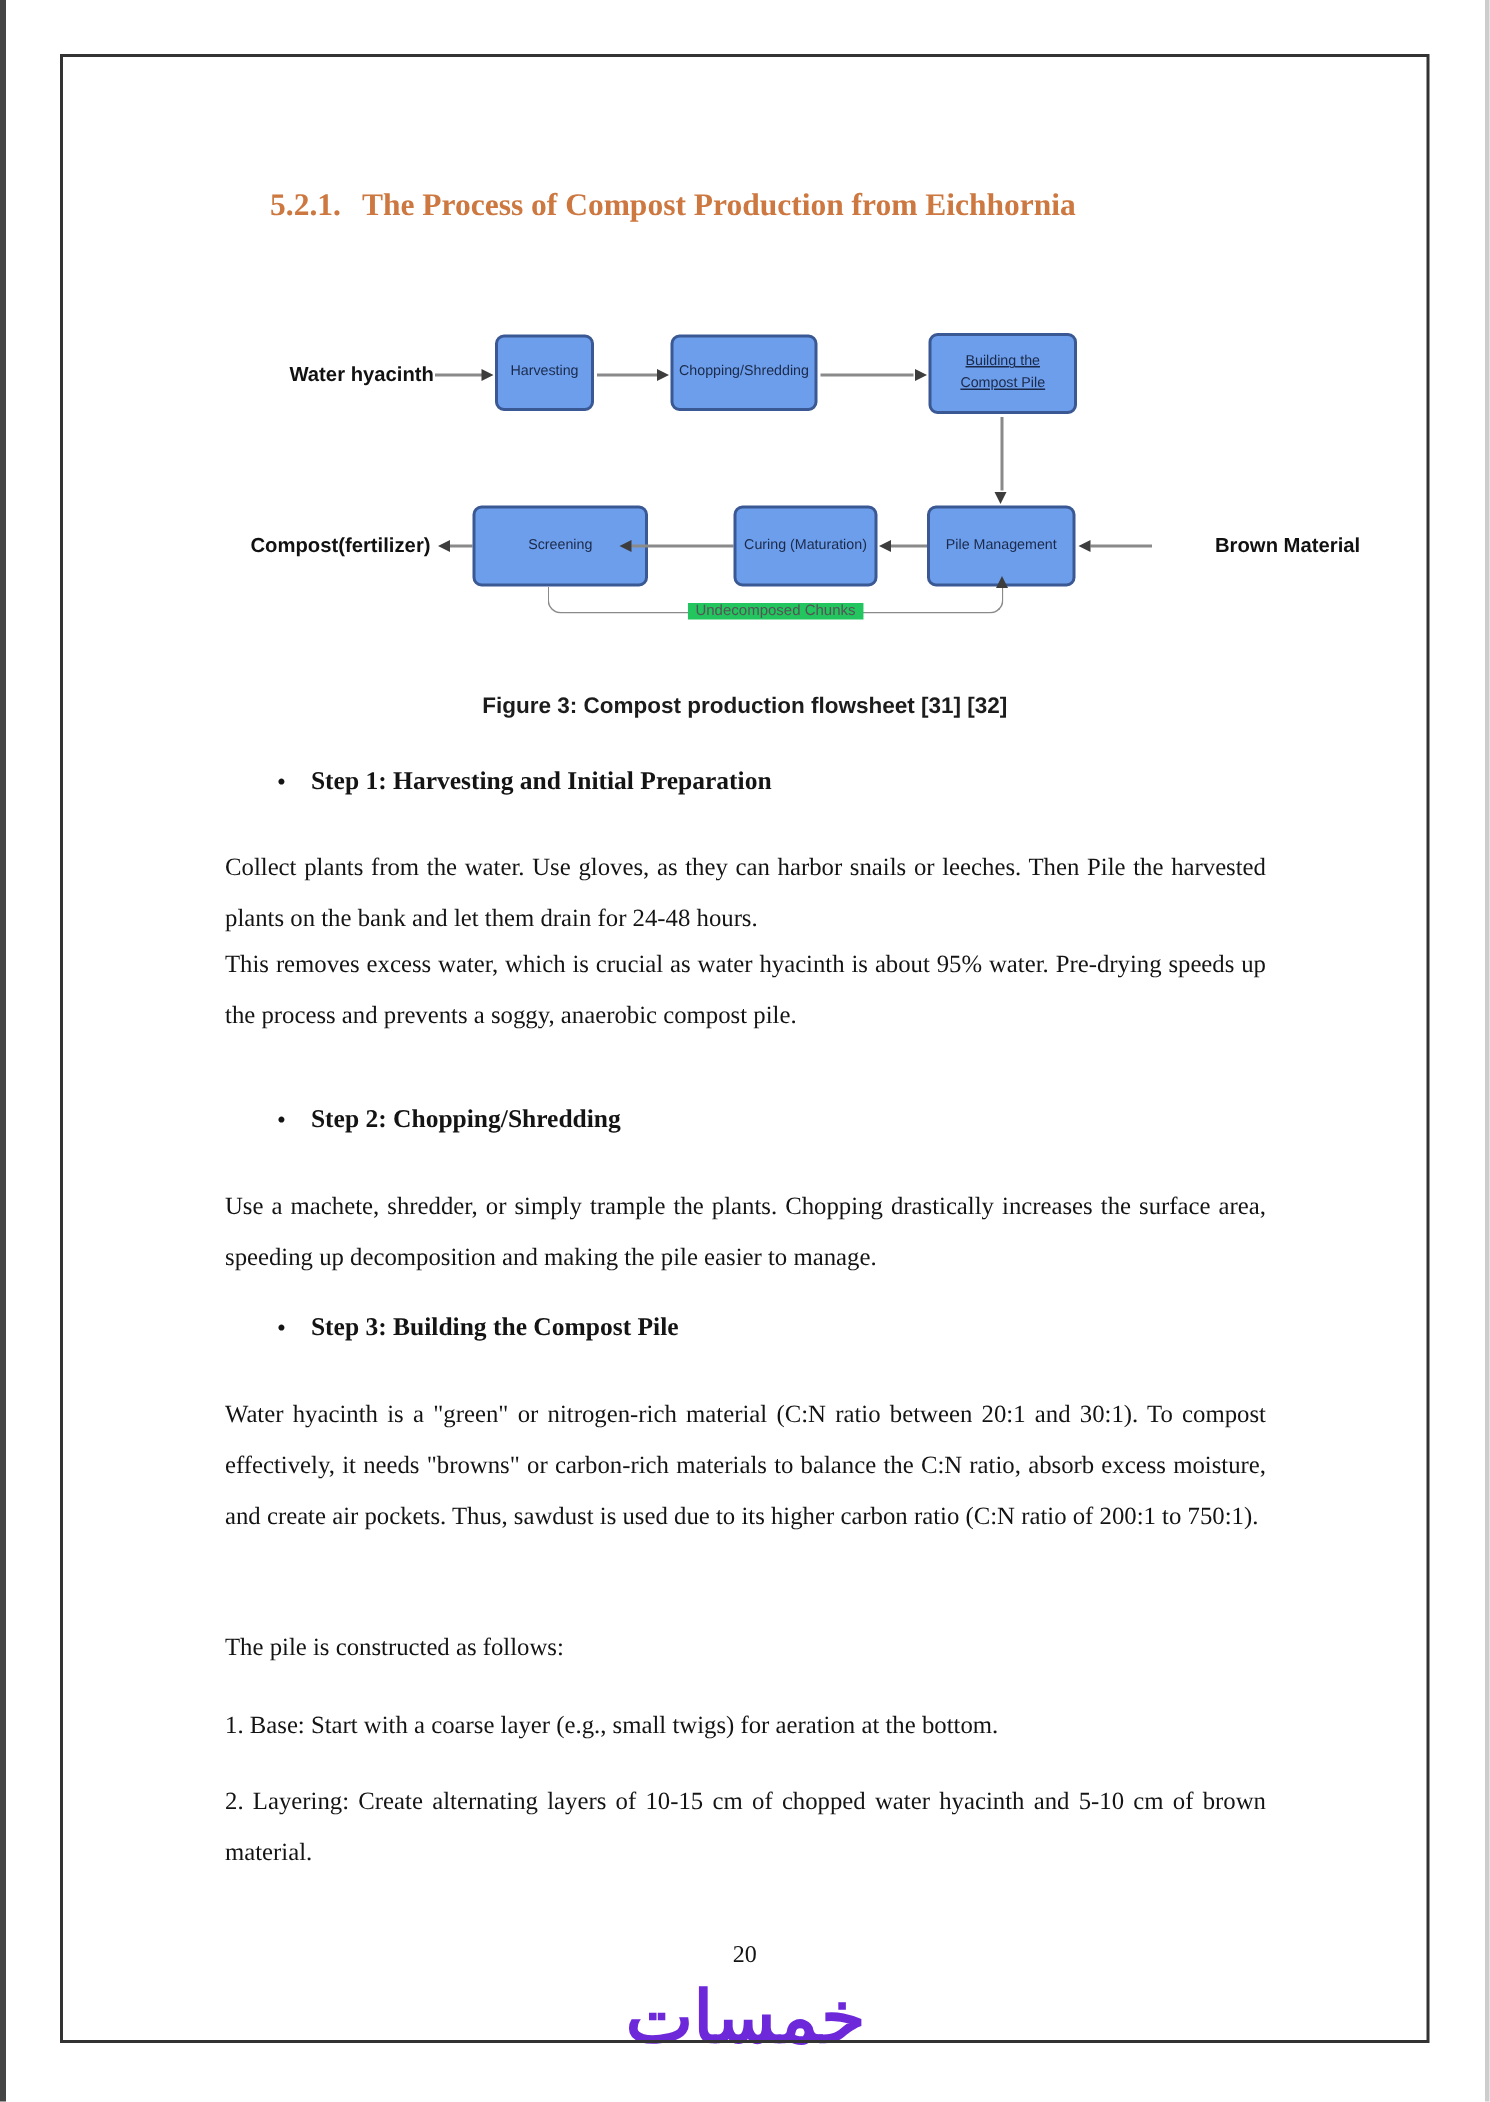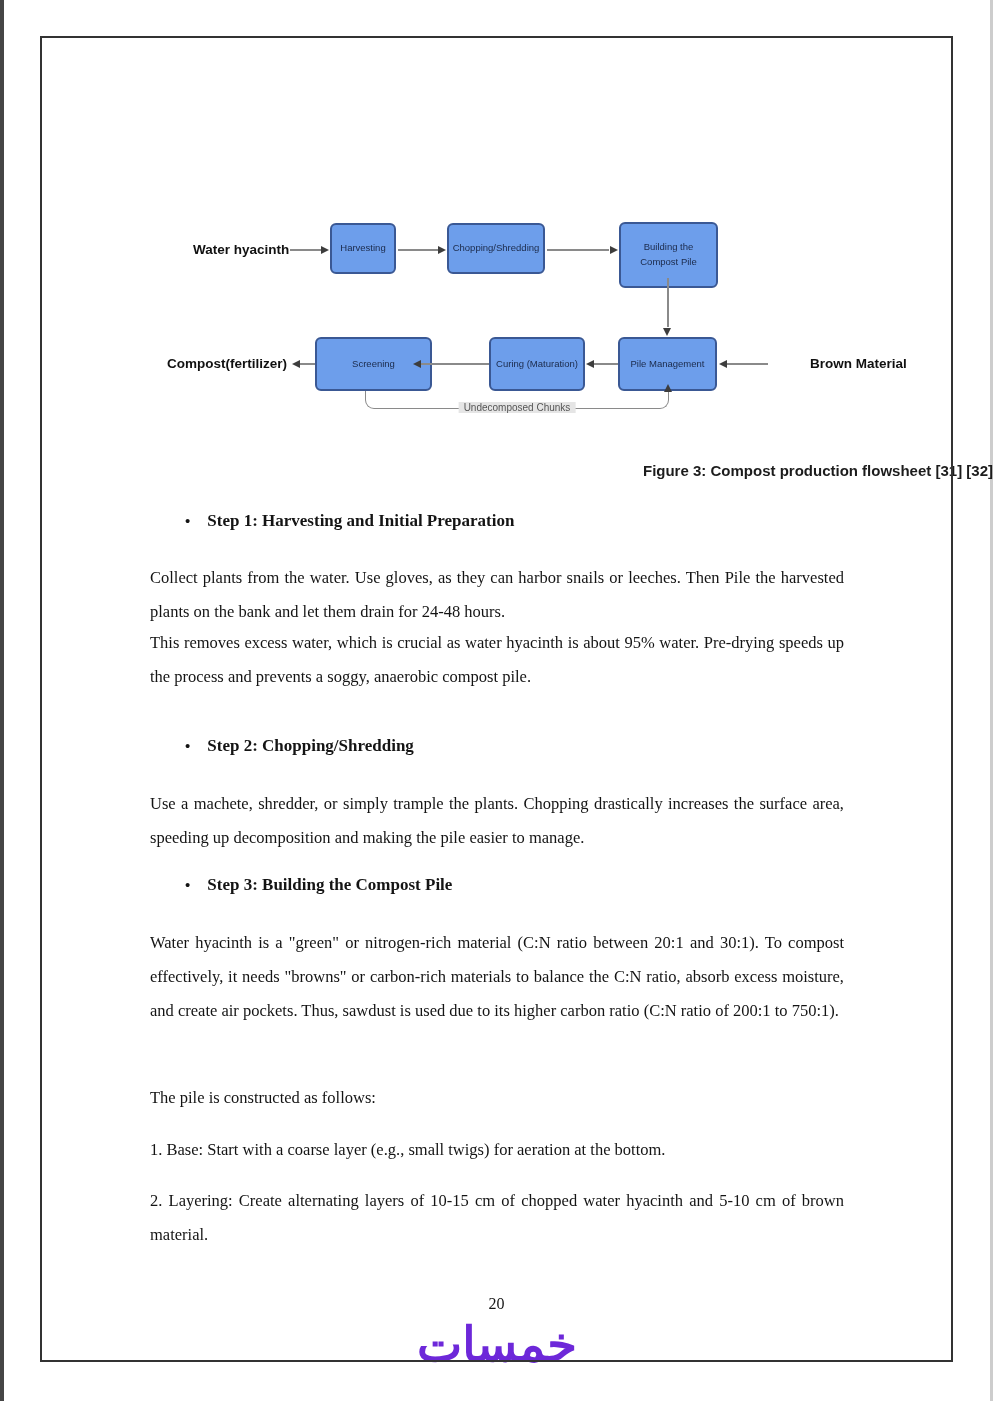--- a/index.html
+++ b/index.html
@@ -41,25 +41,25 @@
   .ah-right{border-top:4px solid transparent;border-bottom:4px solid transparent;border-left:8px solid #3d3d3d;}
   .ah-left{border-top:4px solid transparent;border-bottom:4px solid transparent;border-right:8px solid #3d3d3d;}
   .ah-down{border-left:4px solid transparent;border-right:4px solid transparent;border-top:8px solid #3d3d3d;}
   .ah-up{border-left:4px solid transparent;border-right:4px solid transparent;border-bottom:8px solid #3d3d3d;}
   .loop{
     position:absolute;left:365px;top:391px;width:304px;height:18px;box-sizing:border-box;
     border:1.5px solid #8a8a8a;border-top:none;border-radius:0 0 9px 9px;z-index:3;
   }
   .loop-label{
     position:absolute;left:517px;top:402px;transform:translateX(-50%);
-    background:#e5e5e5;padding:0 5px;font-family:"Liberation Sans",sans-serif;
+    background:#22c55e;padding:0 5px;font-family:"Liberation Sans",sans-serif;
     font-size:10px;color:#555;white-space:nowrap;z-index:4;
   }
   .caption{
-    position:absolute;left:0;top:462px;width:993px;text-align:right;
+    position:absolute;left:0;top:462px;width:993px;text-align:center;
     font-family:"Liberation Sans",sans-serif;font-weight:bold;font-size:15px;color:#1c1c1c;
   }
   .step{
     position:absolute;left:185px;display:flex;align-items:baseline;
     font-size:17px;font-weight:bold;color:#141414;
   }
   .bullet{margin-right:17px;font-size:15px;}
   .para{
     position:absolute;left:150px;width:694px;font-size:16.5px;line-height:34px;
     text-align:justify;color:#141414;margin:0;
@@ -71,39 +71,40 @@
 </style>
 </head>
 <body>
 
 <div class="edge-left"></div>
 <div class="edge-right"></div>
 <div class="watermark">خمسات</div>
 <div class="page-frame"></div>
 
 <div class="heading">
+  <div class="h-line1"><span class="h-num">5.2.1.</span><span>The Process of Compost Production from Eichhornia</span></div>
 </div>
 
 <div>
 
   <div class="flowlabel" style="left:193px;top:242px;">Water hyacinth</div>
   <div class="hline" style="left:290px;top:249px;width:32px;"></div>
   <div class="ah ah-right" style="left:321px;top:246px;"></div>
 
   <div class="box" style="left:330px;top:223px;width:66px;height:51px;">Harvesting</div>
 
   <div class="hline" style="left:398px;top:249px;width:40px;"></div>
   <div class="ah ah-right" style="left:438px;top:246px;"></div>
 
   <div class="box" style="left:447px;top:223px;width:98px;height:51px;">Chopping/Shredding</div>
 
   <div class="hline" style="left:547px;top:249px;width:62px;"></div>
   <div class="ah ah-right" style="left:610px;top:246px;"></div>
 
-  <div class="box" style="left:619px;top:222px;width:99px;height:66px;">Building the Compost Pile</div>
+  <div class="box" style="left:619px;top:222px;width:99px;height:54px;text-decoration:underline;">Building the Compost Pile</div>
 
   <div class="vline" style="left:667px;top:278px;height:49px;"></div>
   <div class="ah ah-down" style="left:663px;top:328px;"></div>
 
   <div class="flowlabel" style="left:167px;top:356px;">Compost(fertilizer)</div>
   <div class="ah ah-left" style="left:292px;top:360px;"></div>
   <div class="hline" style="left:300px;top:363px;width:15px;"></div>
 
   <div class="box" style="left:315px;top:337px;width:117px;height:54px;">Screening</div>
 

